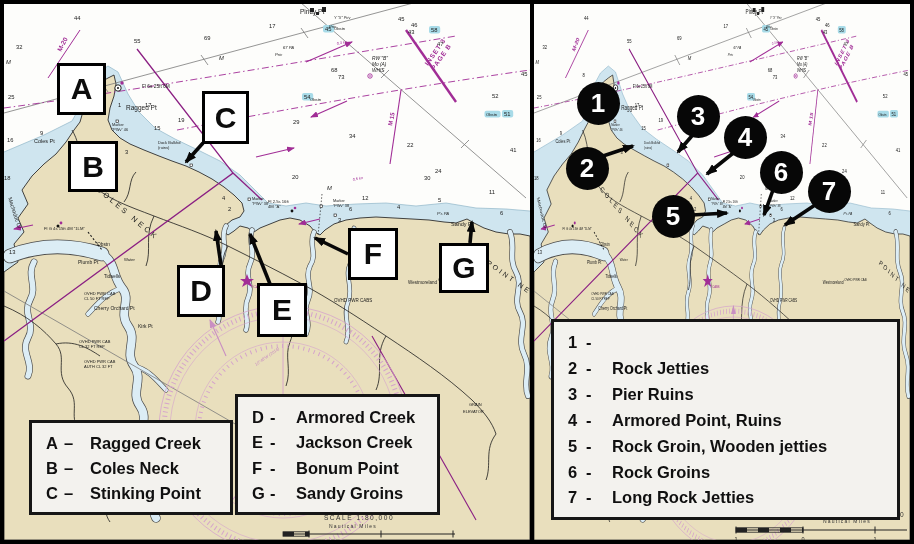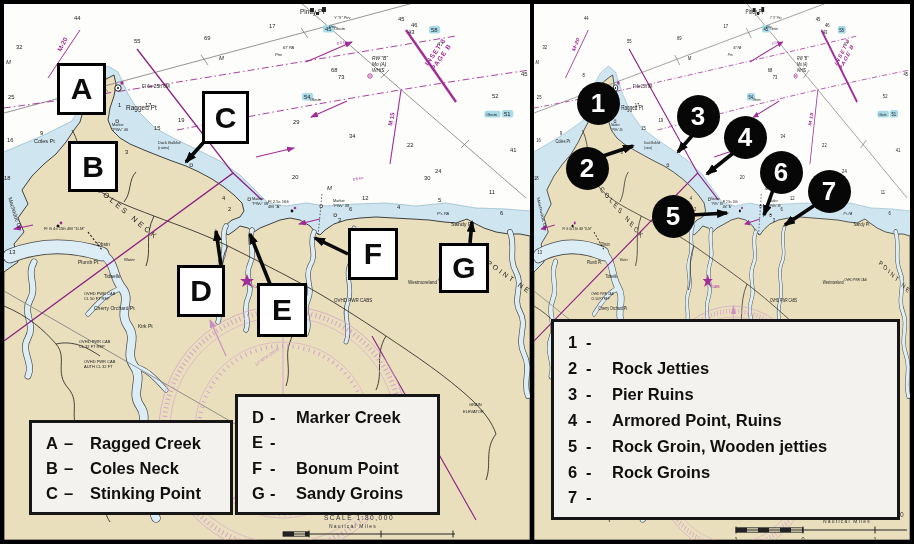--- a/index.html
+++ b/index.html
@@ -308,25 +308,26 @@
           <div class="legend-row">
             <span class="k">C</span>
             <span class="sep">–</span>
             <span class="nm">Stinking Point</span>
           </div>
         </div>
         <div class="legend-box" style="left: 231px; top: 390px; width: 205px; height: 121px; z-index: 5;">
           <div class="legend-row">
             <span class="k">D</span>
             <span class="sep">-</span>
-            <span class="nm">Marker Creek</span>
+            <span class="nm">Armored Creek</span>
           </div>
           <div class="legend-row">
             <span class="k">E</span>
             <span class="sep">-</span>
+            <span class="nm">Jackson Creek</span>
           </div>
           <div class="legend-row">
             <span class="k">F</span>
             <span class="sep">-</span>
             <span class="nm">Bonum Point</span>
           </div>
           <div class="legend-row">
             <span class="k">G</span>
             <span class="sep">-</span>
             <span class="nm">Sandy Groins</span>
@@ -395,17 +396,18 @@
             <span class="nm">Rock Groin, Wooden jetties</span>
           </div>
           <div class="legend-row">
             <span class="k">6</span>
             <span class="sep">-</span>
             <span class="nm">Rock Groins</span>
           </div>
           <div class="legend-row">
             <span class="k">7</span>
             <span class="sep">-</span>
+            <span class="nm">Long Rock Jetties</span>
           </div>
         </div>
       </div>
   </div>
 </div>
 
 </body></html>

